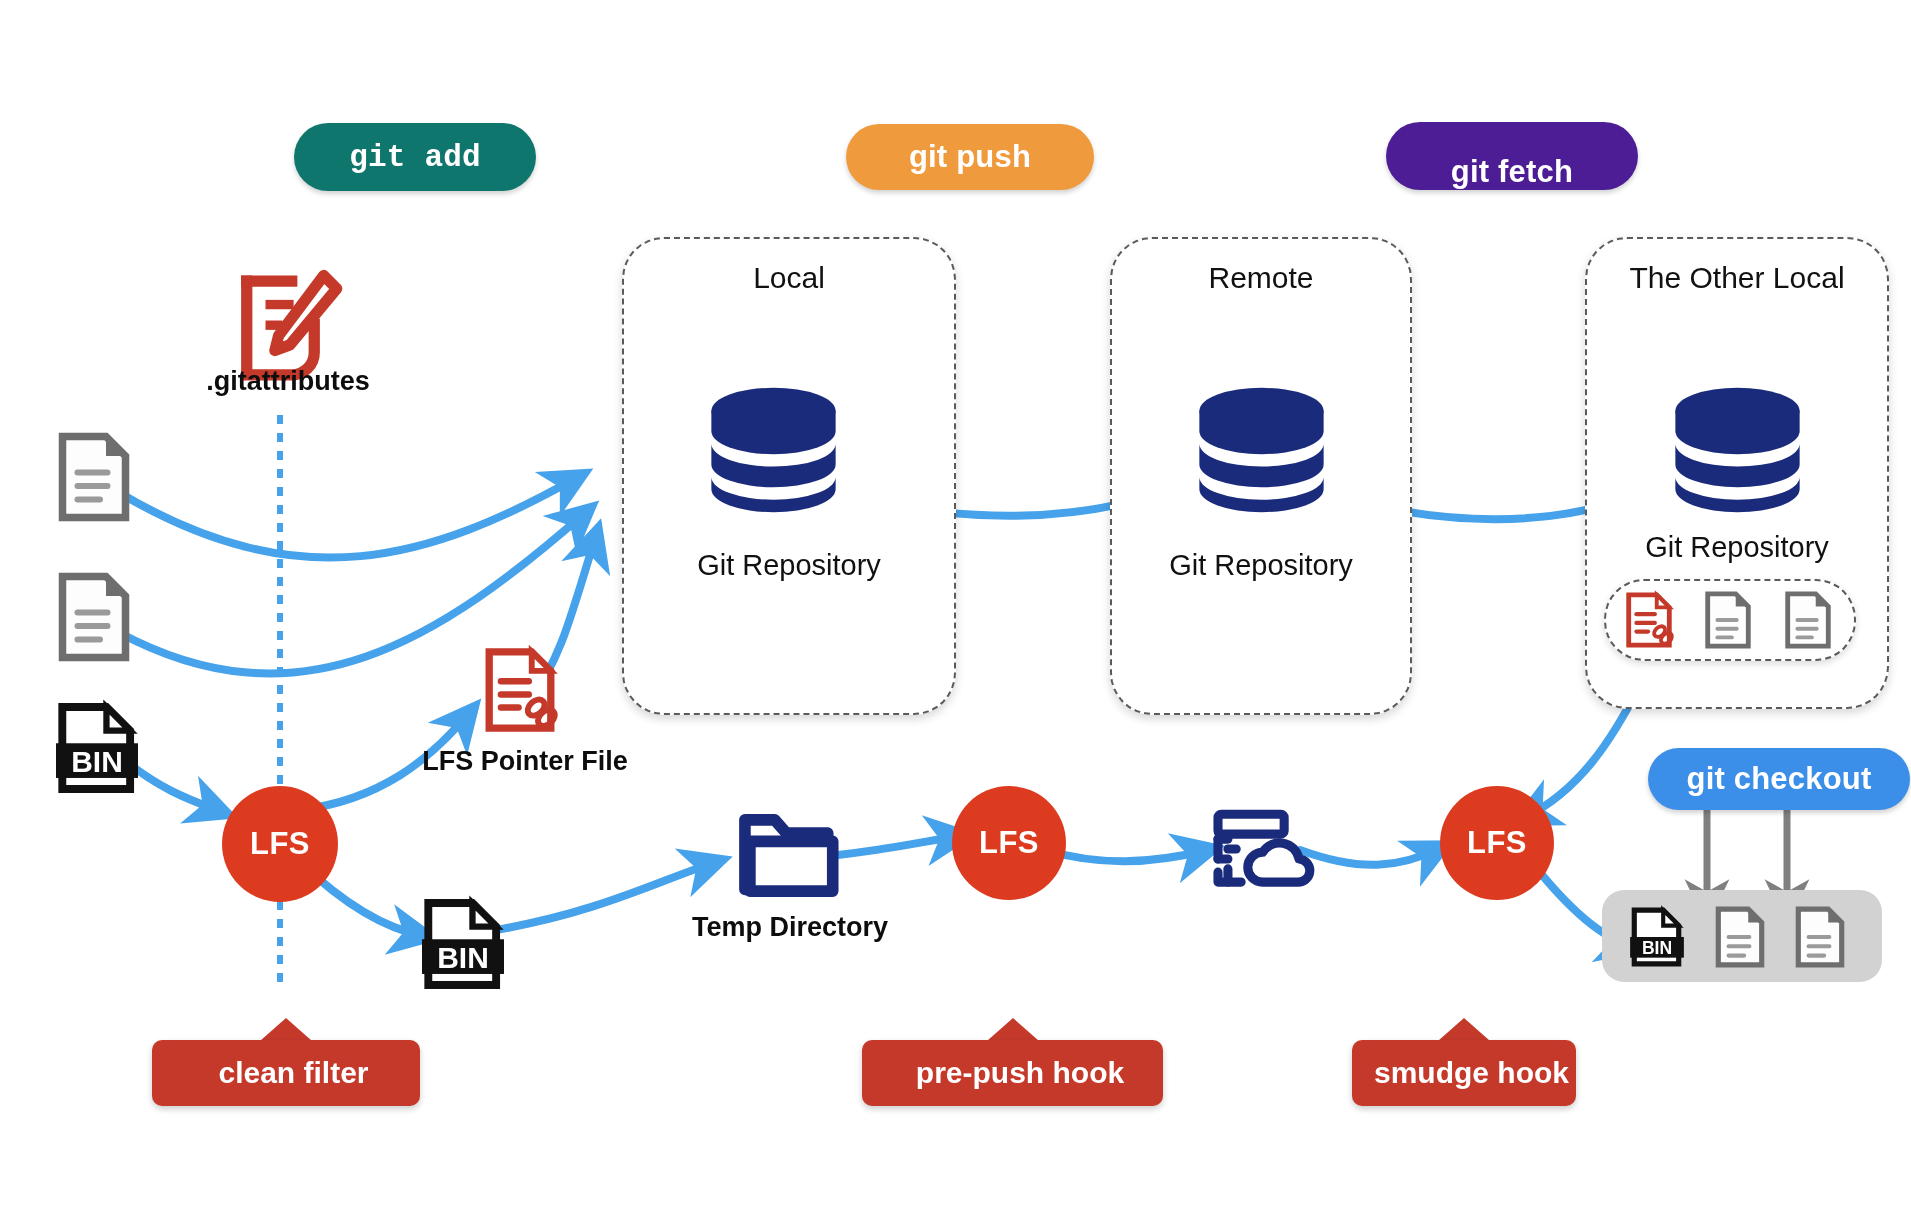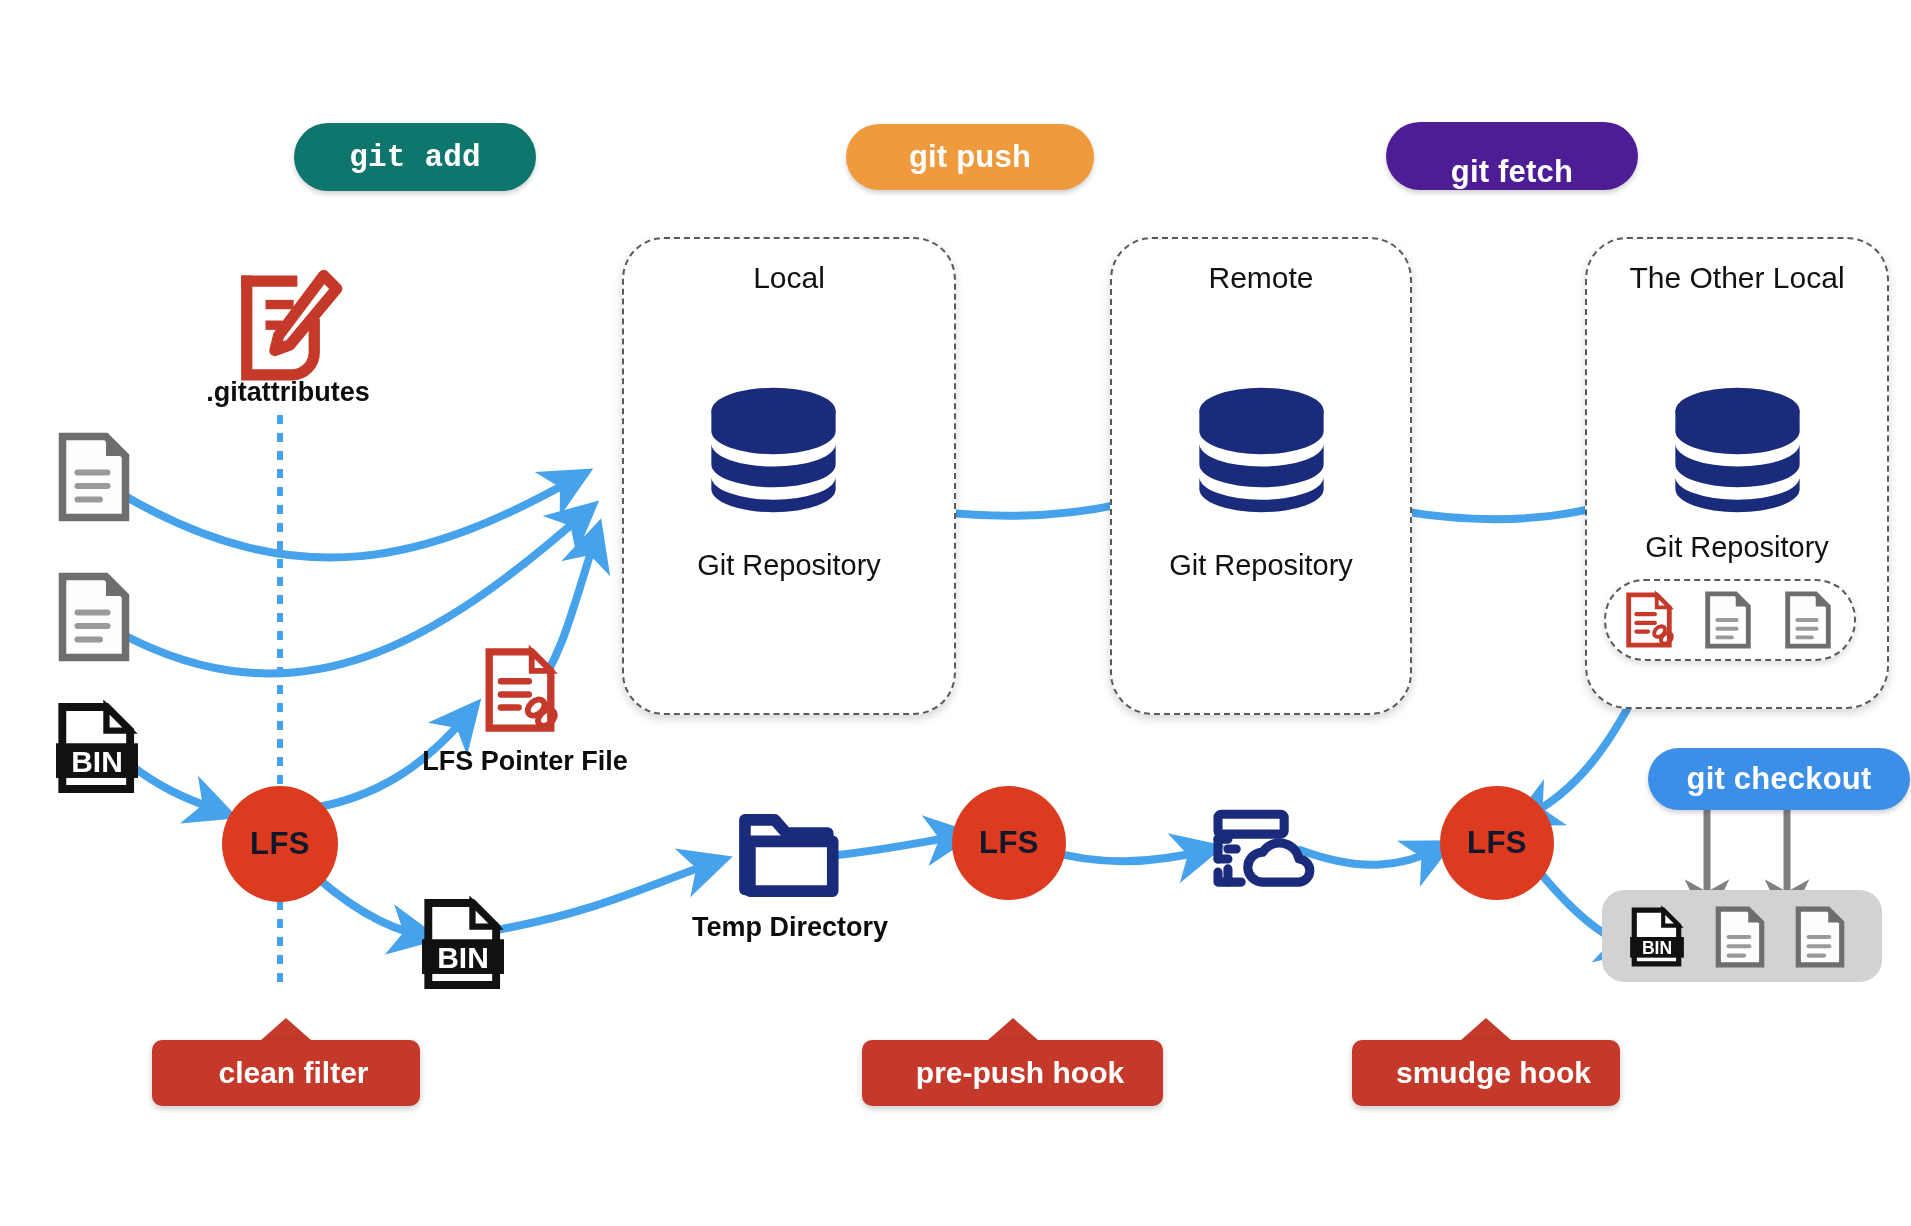--- a/index.html
+++ b/index.html
@@ -30,21 +30,21 @@
     font-size:29px;color:#111;font-weight:400;
   }
 
   
   .db{position:absolute;}
 
   
   .lfs{
     position:absolute;border-radius:50%;
     display:flex;align-items:center;justify-content:center;
-    color:#0f172a;font-weight:bold;font-size:31px;letter-spacing:.5px;
+    color:#ffffff;font-weight:bold;font-size:31px;letter-spacing:.5px;
   }
 
   
   .hook{position:absolute;}
   .hook .body{
     position:absolute;left:0;top:22px;right:0;bottom:0;border-radius:10px;
     display:flex;align-items:center;justify-content:center;
     color:#fff;font-weight:bold;font-size:30px;white-space:nowrap;
     box-shadow:0 3px 6px rgba(0,0,0,.2);
     padding-left:15px;
@@ -146,21 +146,21 @@
       </g>
       <g fill="#C4392A">
         <rect x="20" y="17" width="15" height="5"></rect>
         <rect x="20" y="28" width="9" height="5"></rect>
       </g>
       <g fill="none" stroke="#C4392A" stroke-width="6" stroke-linejoin="round">
         <path d="M51,4 L58,11 L33,41 L25,44 L27,36 Z"></path>
       </g>
     </svg>
   </div>
-  <div class="caption" style="left:158px;top:377px;width:260px;font-size:27px;">.gitattributes</div>
+  <div class="caption" style="left:158px;top:366px;width:260px;font-size:27px;">.gitattributes</div>
 
   <div class="abs" style="left:58px;top:432px;width:72px;height:90px;">
     <svg width="72" height="90" viewBox="0 0 48 60">
       <path d="M3,3 L32,3 L45,16 L45,57 L3,57 Z" fill="#fdfdfd" stroke="#6E6E6E" stroke-width="5"></path>
       <path d="M32,3 L45,16 L32,16 Z" fill="#6E6E6E"></path>
       <g stroke="#9a9a9a" stroke-width="4" stroke-linecap="round">
         <path d="M13,27 H33"></path>
           <path d="M13,36 H33"></path>
           <path d="M13,45 H28"></path>
       </g>
@@ -376,20 +376,20 @@
     </div>
   </div>
 
   <div class="hook" style="left:862px;top:1018px;width:301px;height:88px;">
     <div class="notch"></div>
     <div class="body" style="background:#C4392A;">
       <span>pre-push hook</span>
     </div>
   </div>
 
-  <div class="hook" style="left:1352px;top:1018px;width:268px;height:88px;">
+  <div class="hook" style="left:1352px;top:1018px;width:224px;height:88px;">
     <div class="notch"></div>
     <div class="body" style="background:#C4392A;">
       <span>smudge hook</span>
     </div>
   </div>
 
 </div>
 
 </body></html>

